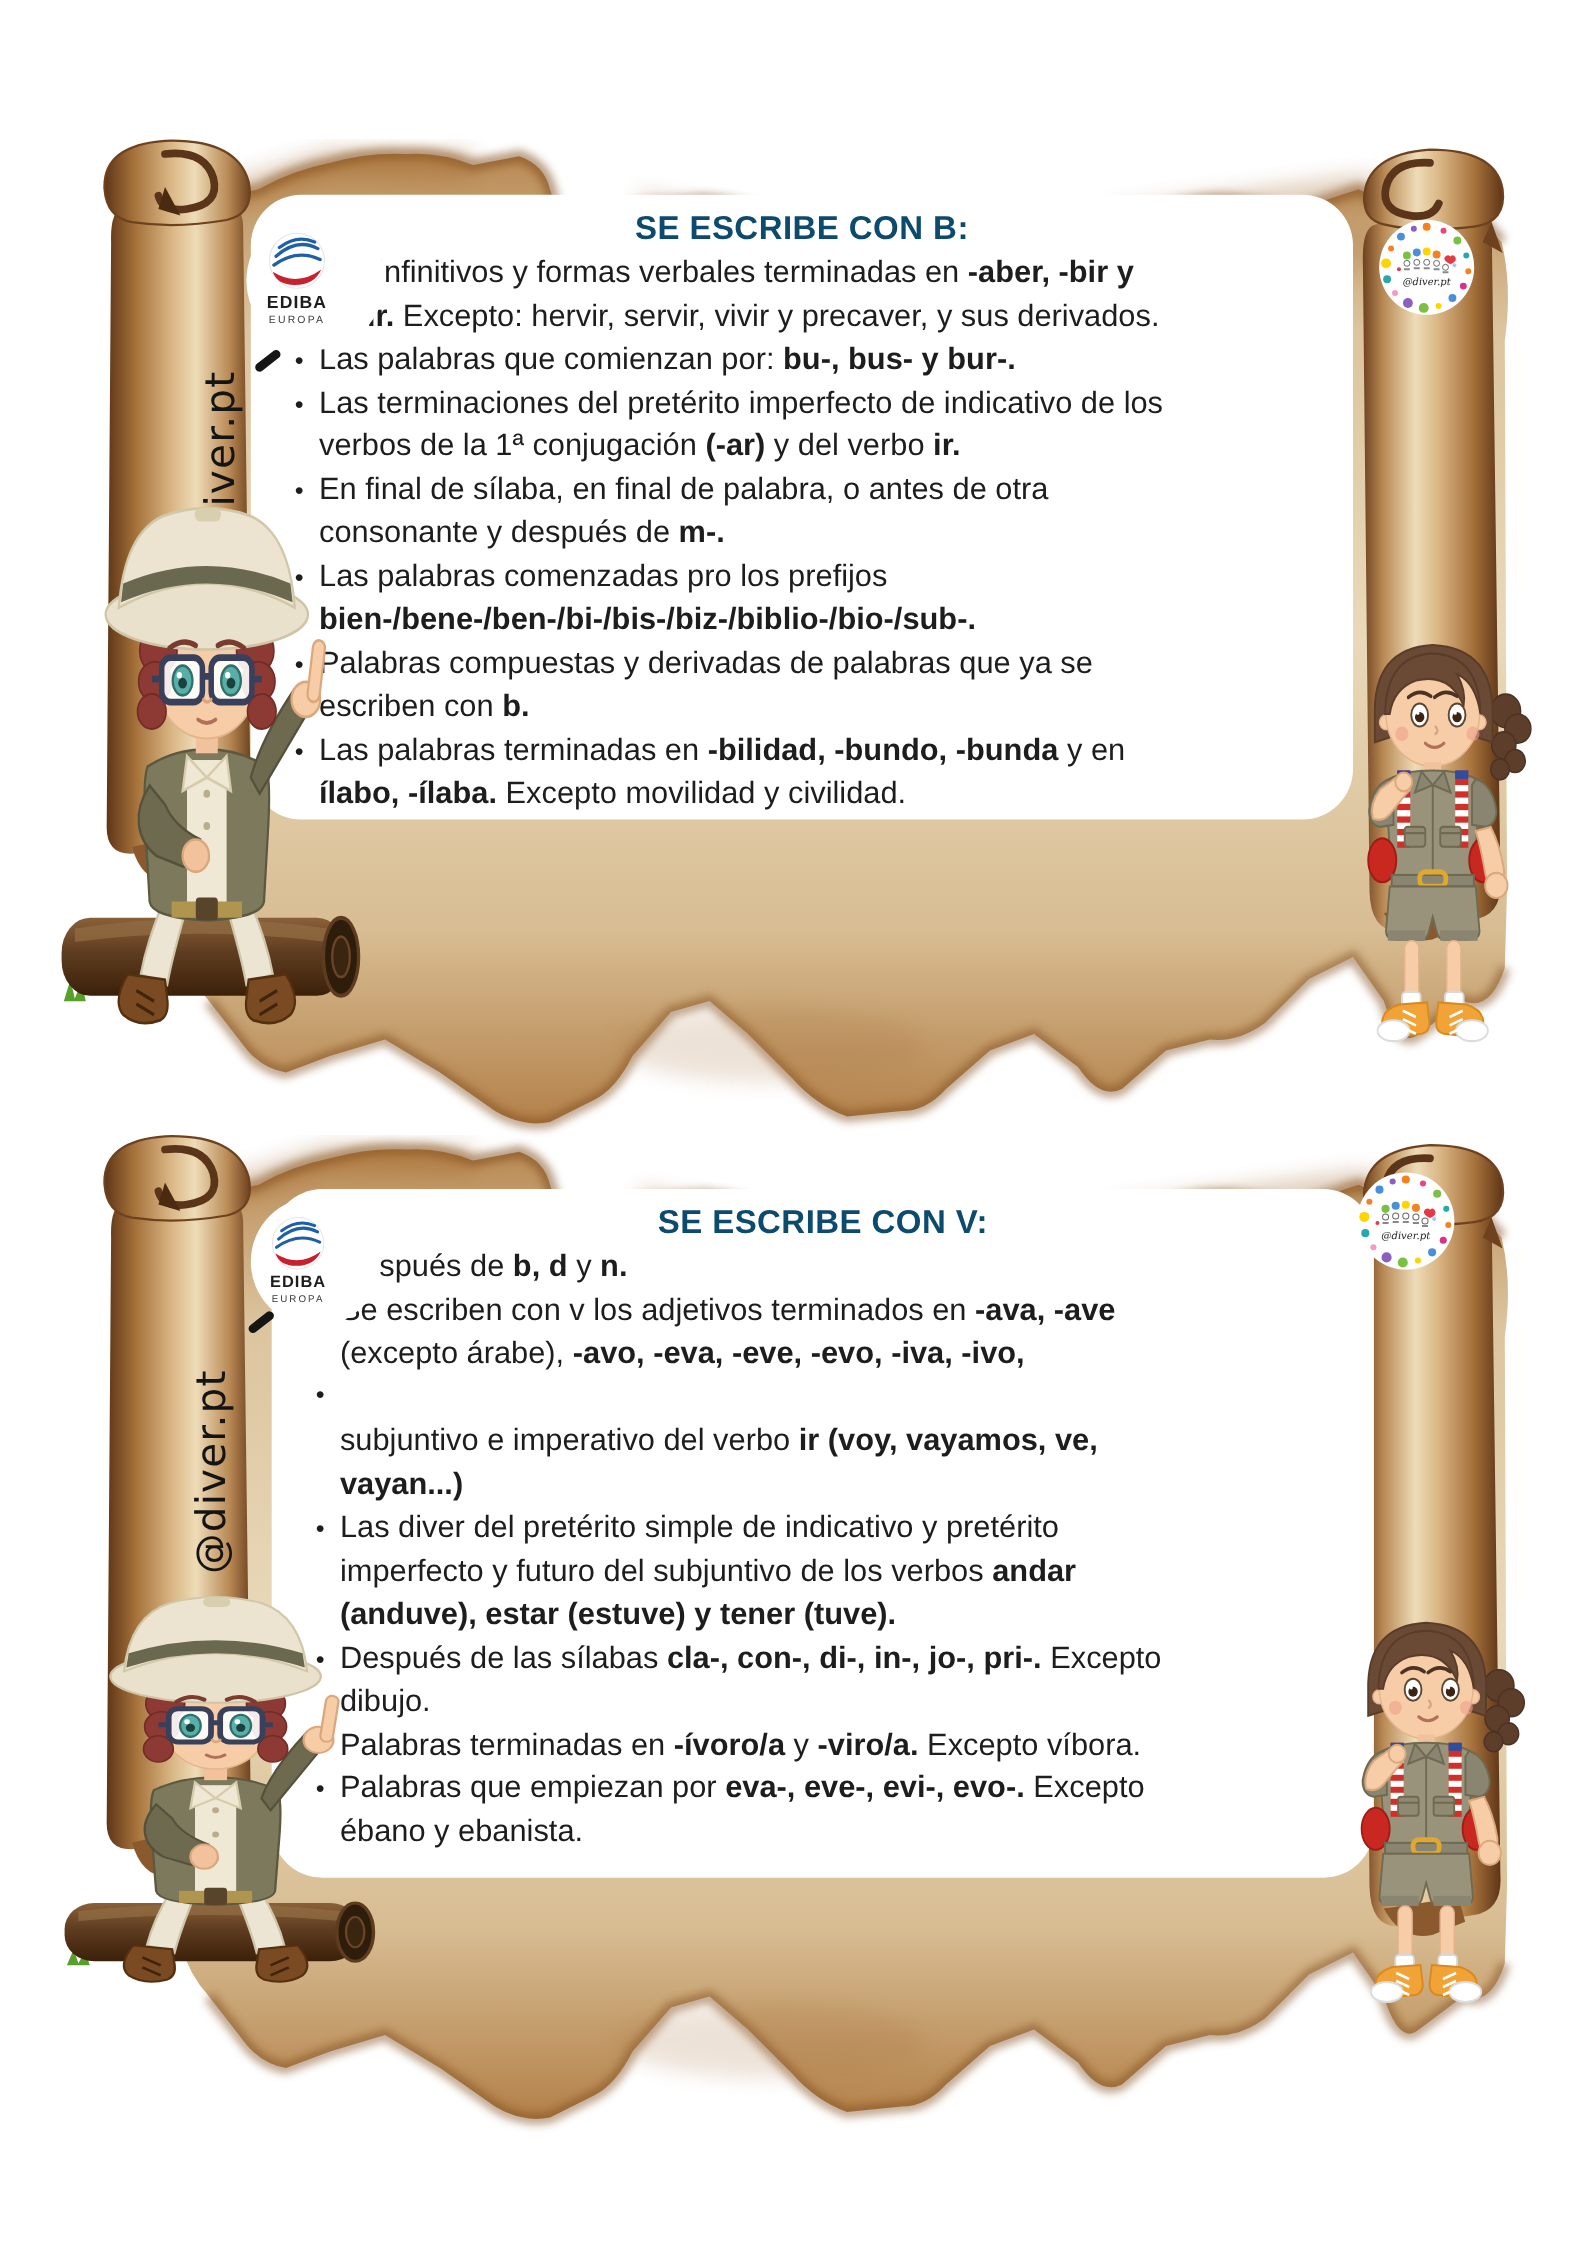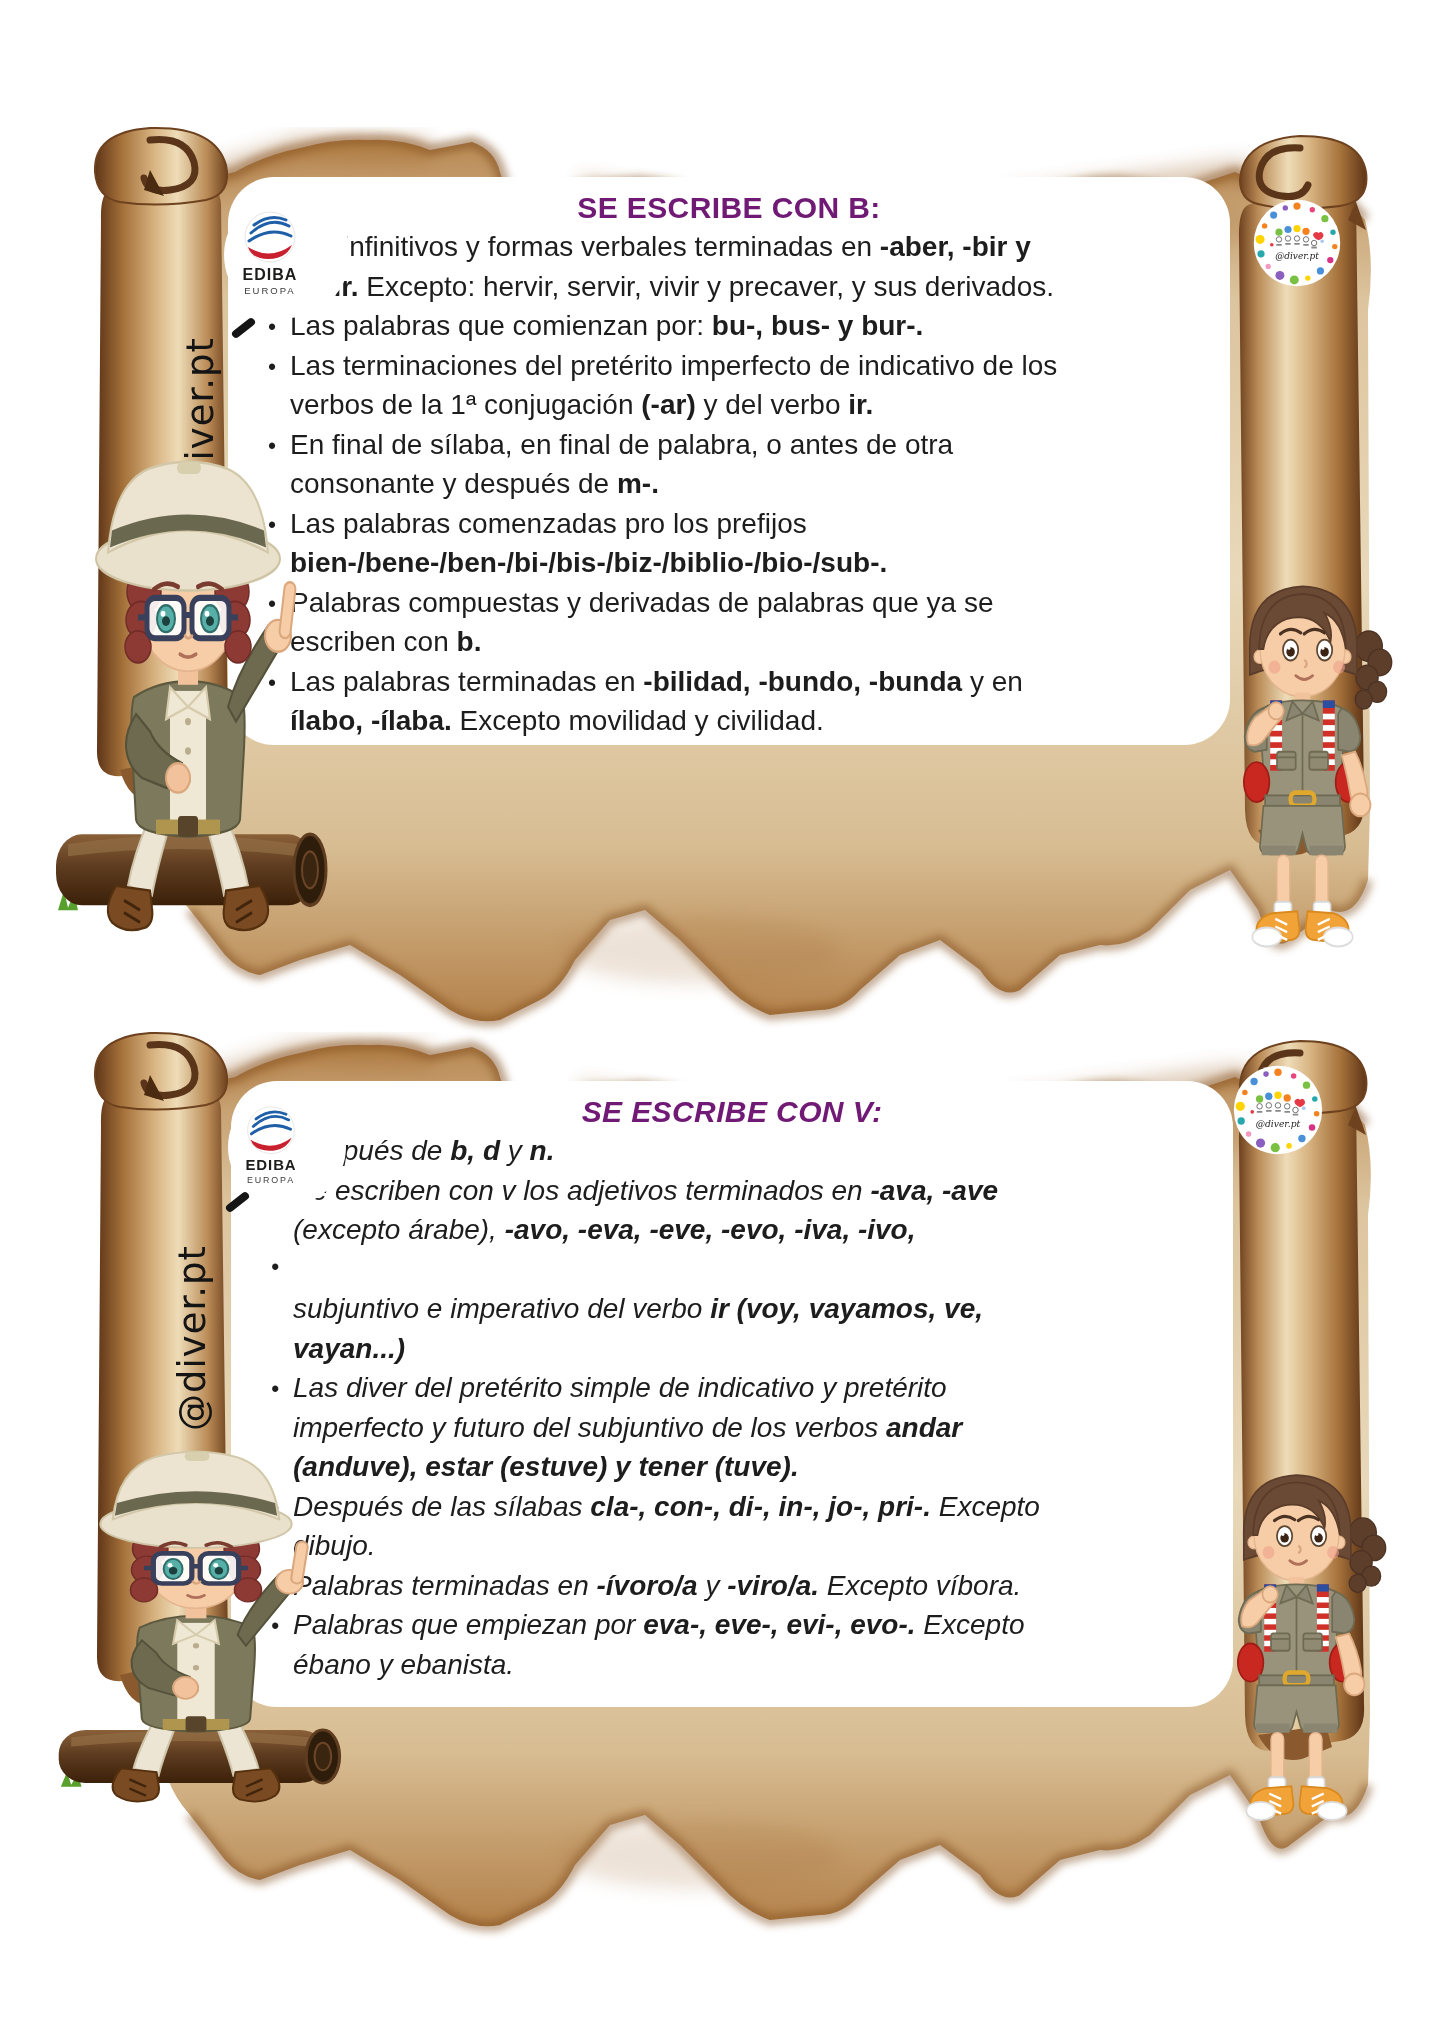--- a/index.html
+++ b/index.html
@@ -4,23 +4,23 @@
 <style>
   html,body{margin:0;padding:0;background:#ffffff;}
   #page{position:relative;width:1445px;height:2044px;background:#ffffff;overflow:hidden;
         font-family:"Liberation Sans",sans-serif;}
   svg{display:block;}
   .bg-art{position:absolute;left:0;top:0;z-index:0;}
   .fg-art{position:absolute;left:0;top:0;z-index:30;pointer-events:none;}
 
   .card{position:absolute;background:#ffffff;border-radius:46px;z-index:10;}
   .card.p1{left:228px;top:177px;width:1002px;height:568px;}
-  .card.p2{left:231px;top:1081px;width:1002px;height:626px;font-style:italic;}
+  .card.p2{left:247px;top:1081px;width:1002px;height:626px;}
   .rule-title{padding:14px 0 6px;text-align:center;font-weight:bold;font-size:30px;
-              letter-spacing:.4px;color:#701a75;}
+              letter-spacing:.4px;color:#0c4a6e;}
   .lines{padding-left:26px;}
   .line{display:flex;align-items:baseline;height:39.5px;white-space:nowrap;
         font-size:28px;color:#1d1d1d;}
   .marker{width:36px;flex:none;text-align:center;font-size:23px;color:#1d1d1d;}
   .txt .b{font-weight:bold;}
 
   .bump{position:absolute;background:#fff;border-radius:50%;z-index:15;
         display:flex;align-items:center;justify-content:flex-start;}
   .bump.p1{left:224px;top:192px;width:126px;height:126px;}
   .bump.p2{left:228px;top:1088px;width:118px;height:118px;}

